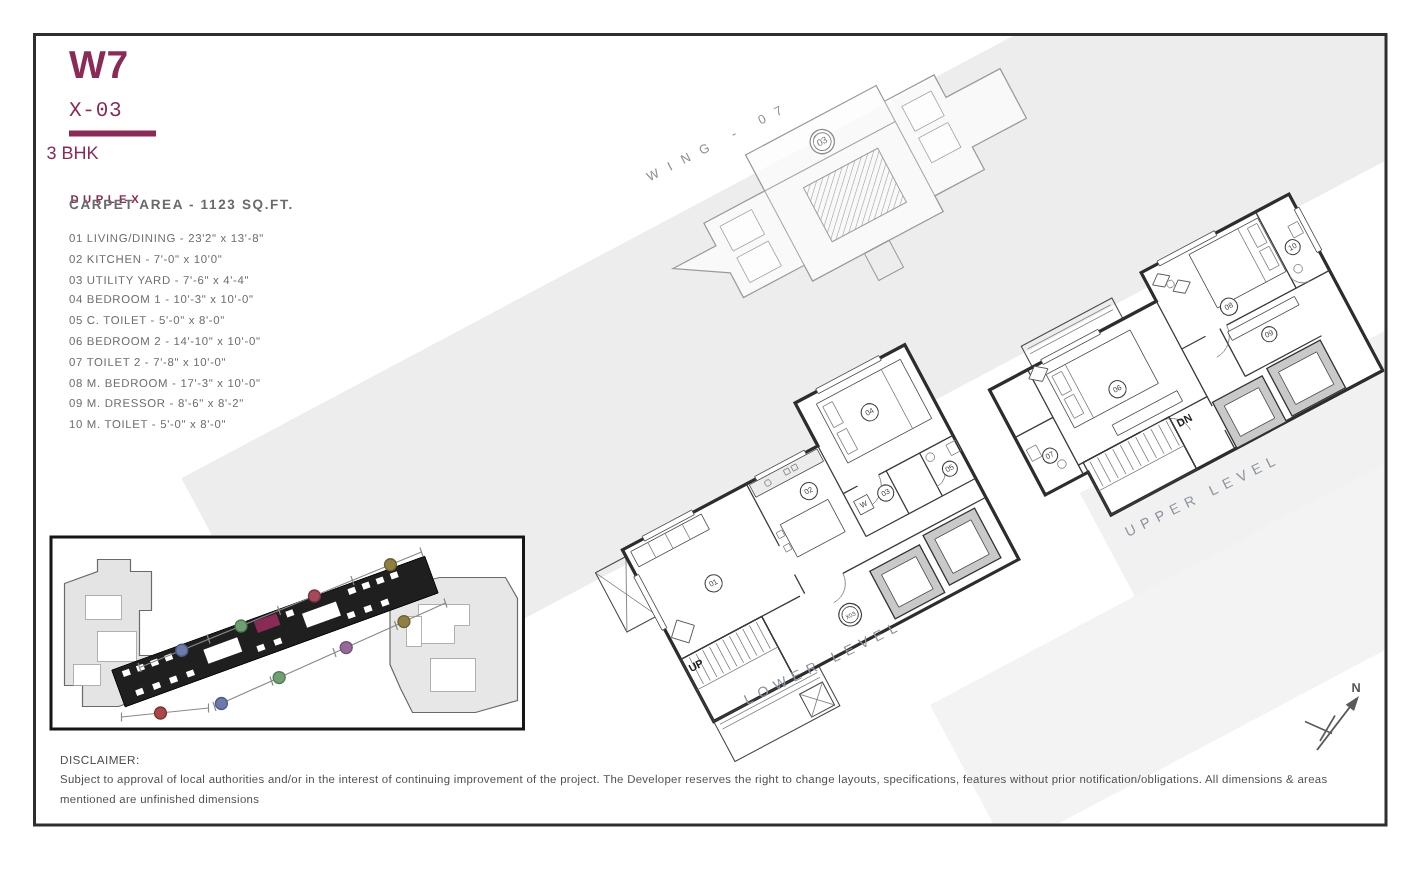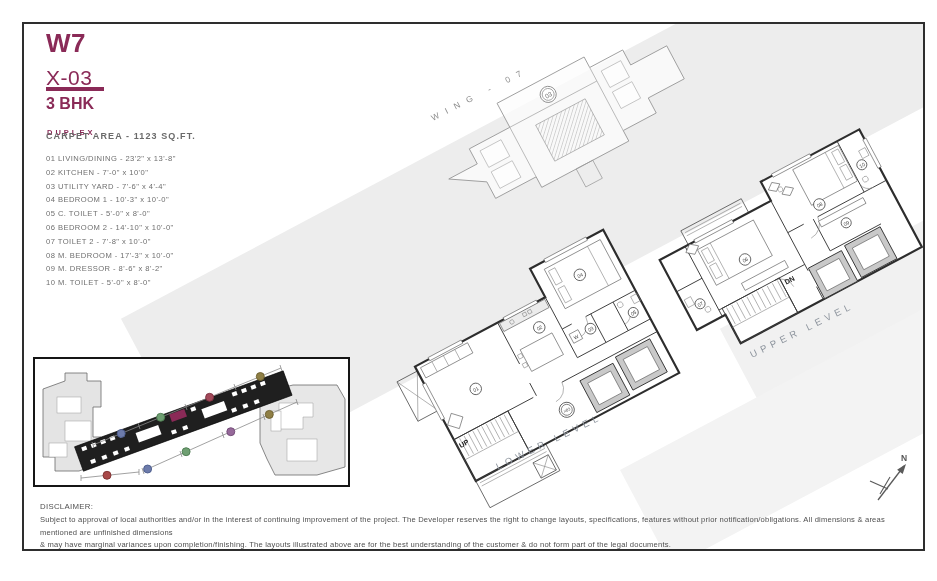--- a/index.html
+++ b/index.html
@@ -3,23 +3,23 @@
 <meta charset="utf-8">
 <style>
   html,body{margin:0;padding:0;background:#fff;}
   body{width:937px;height:581px;position:relative;font-family:"Liberation Sans",sans-serif;overflow:hidden;}
   .page{position:absolute;inset:0;background:#fff;}
   .canvas{position:absolute;left:0;top:0;}
   .border-frame{position:absolute;left:22px;top:22px;width:903px;height:529px;border:2px solid #2e2e2e;box-sizing:border-box;pointer-events:none;}
 
   
   .brand-wing{position:absolute;left:46px;top:30px;font-size:26px;font-weight:bold;color:var(--accent,#8a2a57);letter-spacing:.5px;line-height:1;}
-  .brand-unit{position:absolute;left:46px;top:66px;font-size:21px;color:var(--accent,#8a2a57);letter-spacing:.5px;}
+  .brand-unit{position:absolute;left:46px;top:66px;font-size:14px;color:var(--accent,#8a2a57);letter-spacing:.5px;font-family:Liberation Mono, monospace;}
   .brand-rule{position:absolute;left:46px;top:87px;width:58px;height:4px;background:var(--accent,#8a2a57);}
-  .brand-bhk{position:absolute;left:46px;top:95px;font-size:16px;font-weight:bold;color:var(--accent,#8a2a57);}
+  .brand-bhk{position:absolute;left:31px;top:95px;font-size:12px;font-weight:normal;color:var(--accent,#8a2a57);}
   .brand-type{position:absolute;left:47px;top:128px;font-size:7.5px;font-weight:bold;letter-spacing:3px;color:var(--accent,#8a2a57);}
   .carpet{position:absolute;left:46px;top:131px;font-size:9px;font-weight:bold;letter-spacing:1.1px;color:#6a6a6a;}
   .room-list{position:absolute;left:46px;top:152px;margin:0;padding:0;list-style:none;}
   .room-list li{font-size:7.6px;letter-spacing:.45px;color:#6e6e6e;line-height:13.8px;white-space:nowrap;}
 
   
   .key-plan{position:absolute;left:33px;top:357px;width:313px;height:126px;border:2px solid #151515;background:#fff;box-sizing:content-box;}
 
   
   .disclaimer{position:absolute;left:40px;top:502px;width:868px;color:#4f4f4f;}
@@ -373,16 +373,15 @@
         <circle cx="195.8" cy="72.7" r="4" fill="#96699a" stroke="#714a75" stroke-width="0.9"></circle>
         <circle cx="234.3" cy="55.4" r="4" fill="#8f7f45" stroke="#6b5e2e" stroke-width="0.9"></circle>
         <circle cx="72" cy="116.3" r="4" fill="#a84848" stroke="#7c3030" stroke-width="0.9"></circle>
       </g>
     </svg>
   </div>
 
   <div class="disclaimer">
     <div class="t">DISCLAIMER:</div>
     <div class="l">Subject to approval of local authorities and/or in the interest of continuing improvement of the project. The Developer reserves the right to change layouts, specifications, features without prior notification/obligations. All dimensions &amp; areas mentioned are unfinished dimensions</div>
-    <div class="l">&amp; may have marginal variances upon completion/finishing. The layouts illustrated above are for the best understanding of the customer &amp; do not form part of the legal documents.</div>
   </div>
 
 </div>
 
 </body></html>

